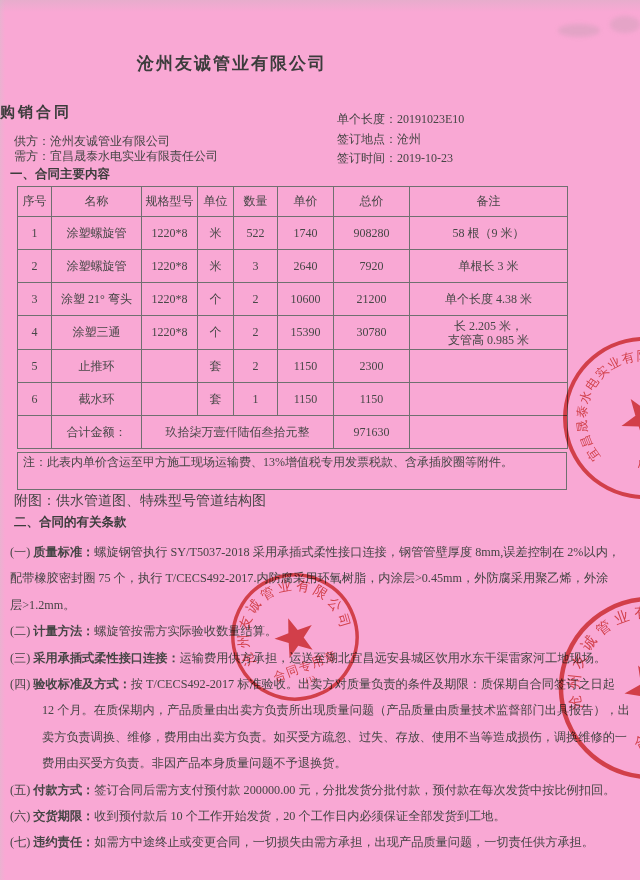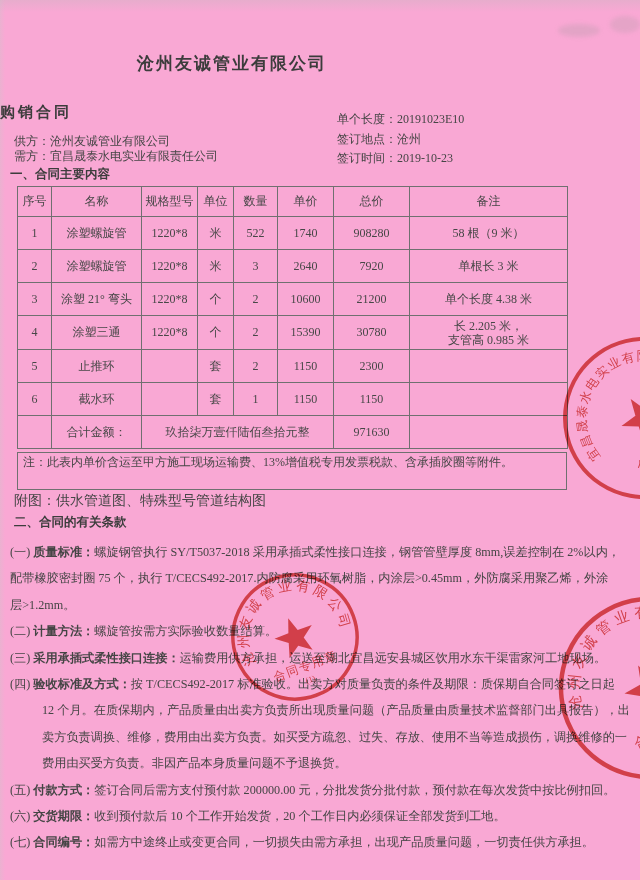--- a/index.html
+++ b/index.html
@@ -191,21 +191,21 @@
     <div class="cl"><span>配带橡胶密封圈 75 个，执行 T/CECS492-2017.内防腐采用环氧树脂，内涂层&gt;0.45mm，外防腐采用聚乙烯，外涂</span></div>
     <div class="cl"><span>层&gt;1.2mm。</span></div>
     <div class="cl"><span>(二) </span><span class="b">计量方法：</span><span>螺旋管按需方实际验收数量结算。</span></div>
     <div class="cl"><span>(三) </span><span class="b">采用承插式柔性接口连接：</span><span>运输费用供方承担，运送至湖北宜昌远安县城区饮用水东干渠雷家河工地现场。</span></div>
     <div class="cl"><span>(四) </span><span class="b">验收标准及方式：</span><span>按 T/CECS492-2017 标准验收。出卖方对质量负责的条件及期限：质保期自合同签订之日起</span></div>
     <div class="cl indent"><span>12 个月。在质保期内，产品质量由出卖方负责所出现质量问题（产品质量由质量技术监督部门出具报告），出</span></div>
     <div class="cl indent"><span>卖方负责调换、维修，费用由出卖方负责。如买受方疏忽、过失、存放、使用不当等造成损伤，调换维修的一</span></div>
     <div class="cl indent"><span>费用由买受方负责。非因产品本身质量问题不予退换货。</span></div>
     <div class="cl"><span>(五) </span><span class="b">付款方式：</span><span>签订合同后需方支付预付款 200000.00 元，分批发货分批付款，预付款在每次发货中按比例扣回。</span></div>
     <div class="cl"><span>(六) </span><span class="b">交货期限：</span><span>收到预付款后 10 个工作开始发货，20 个工作日内必须保证全部发货到工地。</span></div>
-    <div class="cl"><span>(七) </span><span class="b">合同编号：</span><span>如需方中途终止或变更合同，一切损失由需方承担，出现产品质量问题，一切责任供方承担。</span></div>
+    <div class="cl"><span>(七) </span><span class="b">违约责任：</span><span>如需方中途终止或变更合同，一切损失由需方承担，出现产品质量问题，一切责任供方承担。</span></div>
   </div>
 
   <svg class="stamp stamp-a" width="176" height="176" viewBox="0 0 176 176">
     <g transform="rotate(-35 88 88)" fill="#cf4037" stroke="none">
       <circle cx="88" cy="88" r="79" fill="none" stroke="#cf4037" stroke-width="4"></circle>
       <defs>
           <path id="arcA" d="M 40.5,121.3 A 58,58 0 1 1 135.5,121.3" fill="none"></path>
         </defs>
       <text font-size="12.5" letter-spacing="1.5">
         <textPath href="#arcA" startOffset="50%" text-anchor="middle">宜昌晟泰水电实业有限责任公司</textPath>

